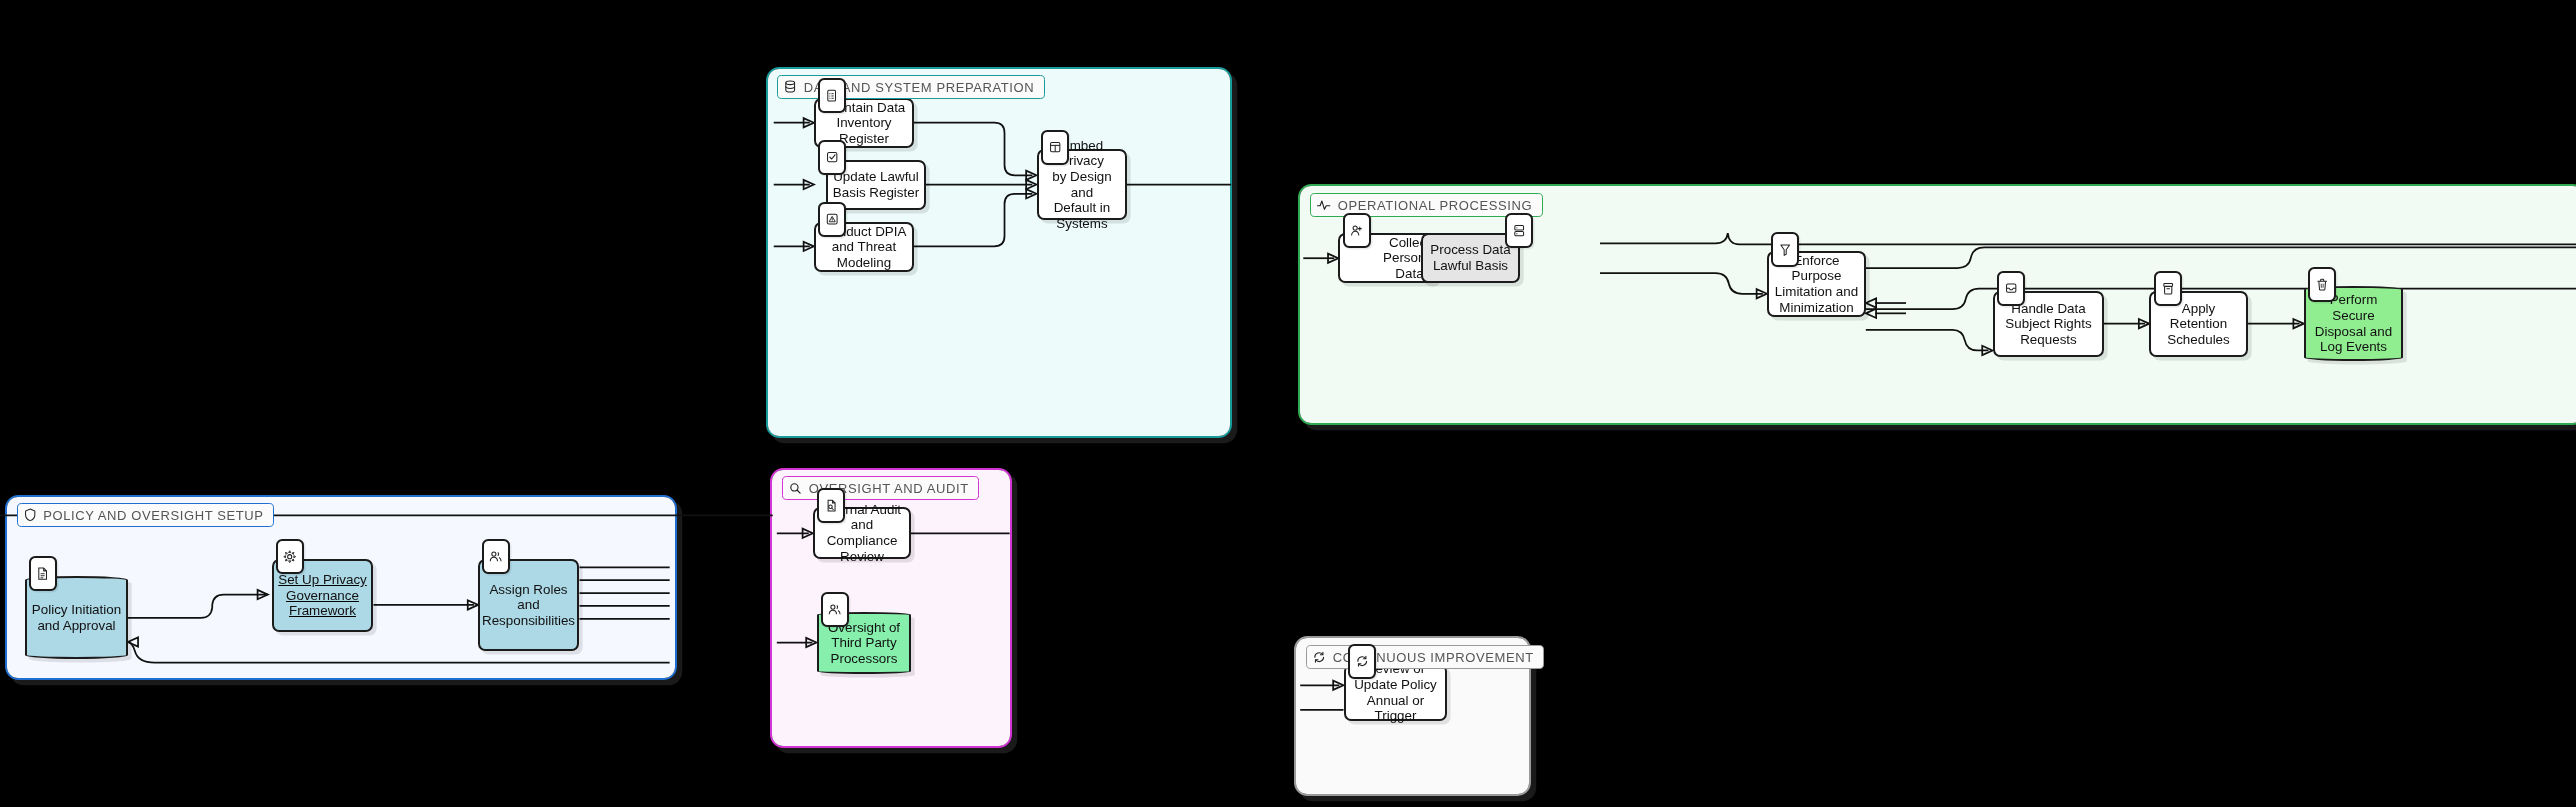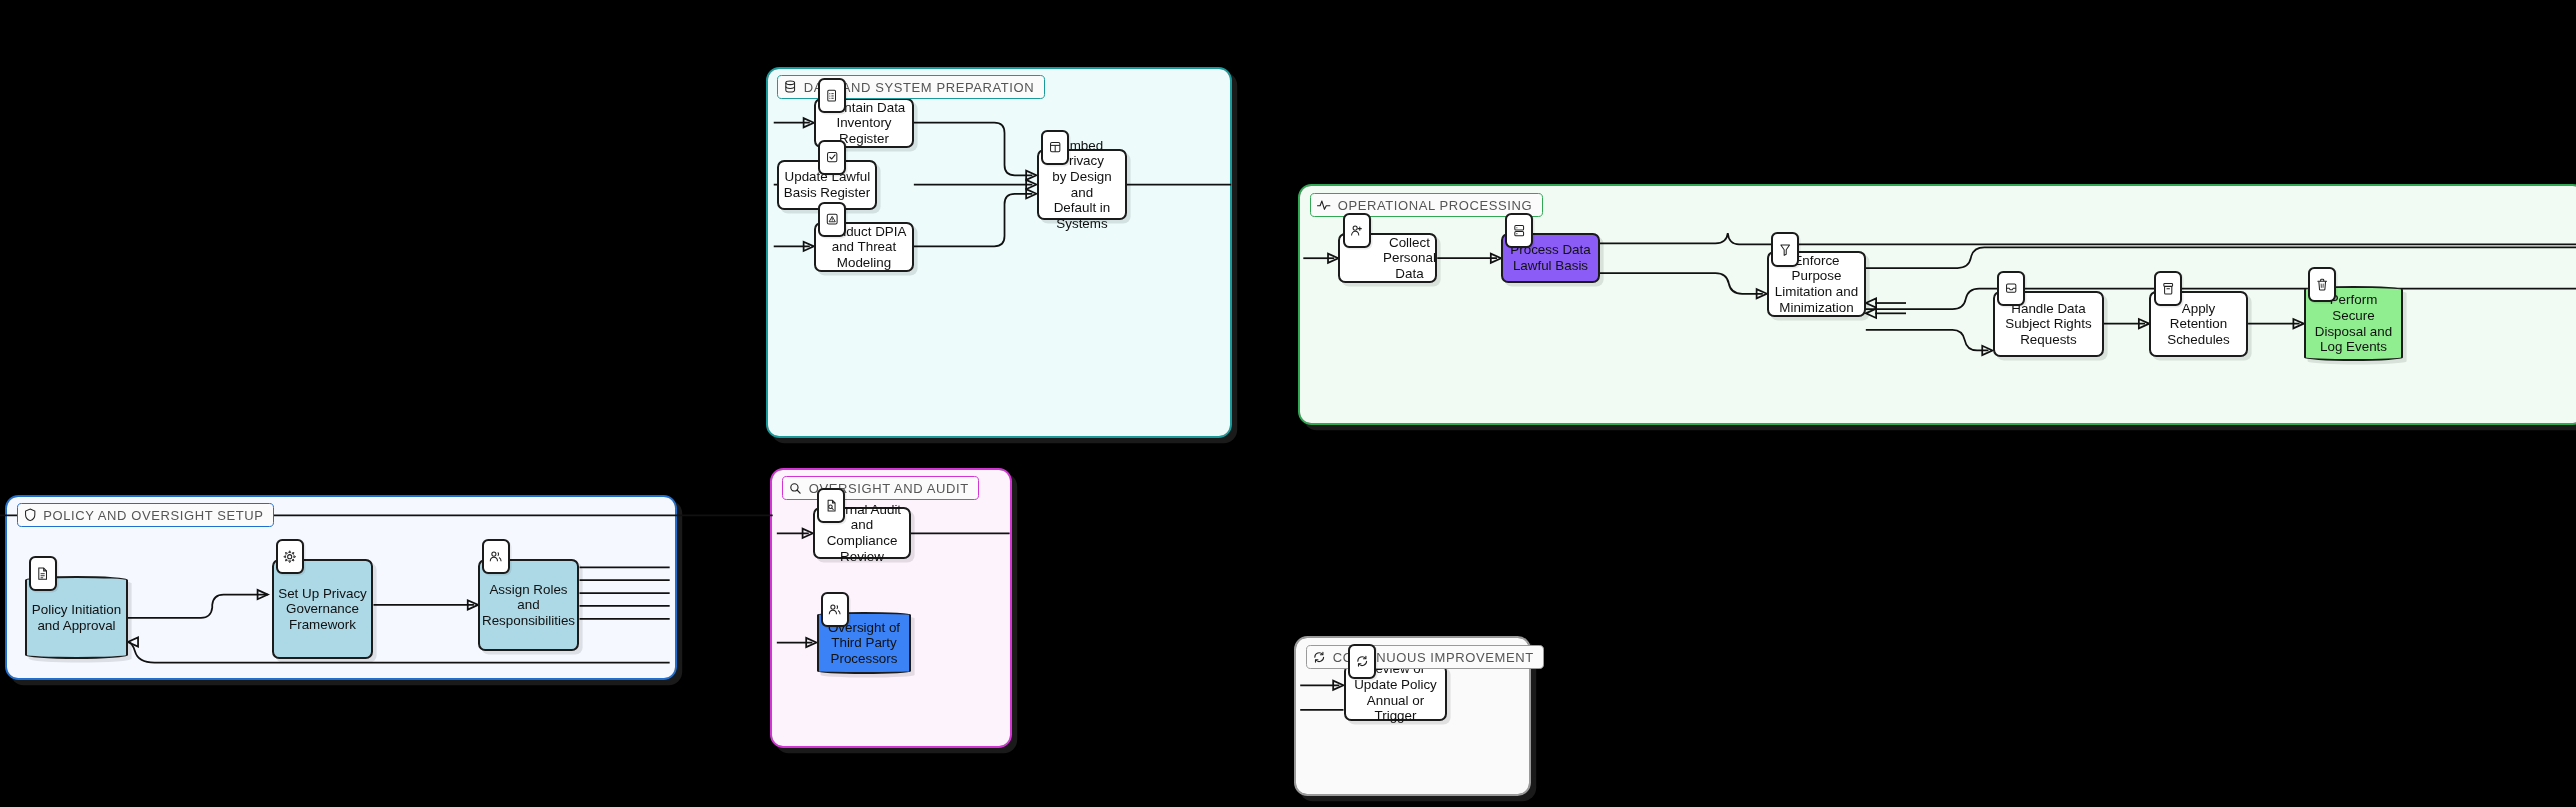--- a/index.html
+++ b/index.html
@@ -195,21 +195,21 @@
   <div class="badge" id="bd-n-policy-init" style="left: 29px; top: 556px;">
     <svg width="11.3" height="13.4" viewBox="0 0 22 26">
         <path d="M3.5 2 H13 L18.5 7.5 V24 H3.5 Z" fill="none" stroke="#222" stroke-width="2"></path>
         <polyline points="13,2 13,7.5 18.5,7.5" fill="none" stroke="#222" stroke-width="2"></polyline>
         <line x1="7" y1="13" x2="15" y2="13" stroke="#222" stroke-width="1.8"></line>
         <line x1="7" y1="17" x2="15" y2="17" stroke="#222" stroke-width="1.8"></line>
         <line x1="7" y1="21" x2="12" y2="21" stroke="#222" stroke-width="1.8"></line>
       </svg>
   </div>
 
-  <div class="node" id="nd-n-governance" style="left: 272px; top: 559px; width: 101px; height: 100px; background: rgb(173, 216, 230);">
+  <div class="node" id="nd-n-governance" style="left: 272px; top: 559px; width: 101px; height: 73px; background: rgb(173, 216, 230); text-decoration: underline;">
     <span class="lbl">Set Up Privacy<br>Governance<br>Framework</span>
   </div>
   <div class="badge" id="bd-n-governance" style="left: 276px; top: 539px;">
     <svg width="13.4" height="13.4" viewBox="0 0 26 26">
         <circle cx="13" cy="13" r="4" fill="none" stroke="#222" stroke-width="2"></circle>
         <path d="M13 1.5 L15 5 H11 Z M13 24.5 L11 21 H15 Z M1.5 13 L5 11 V15 Z M24.5 13 L21 15 V11 Z M4.8 4.8 L8.6 6 L6 8.6 Z M21.2 21.2 L17.4 20 L20 17.4 Z M21.2 4.8 L20 8.6 L17.4 6 Z M4.8 21.2 L6 17.4 L8.6 20 Z" fill="none" stroke="#222" stroke-width="1.8" stroke-linejoin="round"></path>
       </svg>
   </div>
 
   <div class="node" id="nd-n-roles" style="left: 478px; top: 559px; width: 101px; height: 92px; background: rgb(173, 216, 230);">
@@ -232,21 +232,21 @@
         <rect x="3.5" y="2.5" width="15" height="21" rx="2" fill="none" stroke="#222" stroke-width="2"></rect>
         <circle cx="7.5" cy="9" r="1.1" fill="#222"></circle>
         <circle cx="7.5" cy="13.5" r="1.1" fill="#222"></circle>
         <circle cx="7.5" cy="18" r="1.1" fill="#222"></circle>
         <line x1="10.5" y1="9" x2="15" y2="9" stroke="#222" stroke-width="1.8"></line>
         <line x1="10.5" y1="13.5" x2="15" y2="13.5" stroke="#222" stroke-width="1.8"></line>
         <line x1="10.5" y1="18" x2="15" y2="18" stroke="#222" stroke-width="1.8"></line>
       </svg>
   </div>
 
-  <div class="node" id="nd-n-lawful-reg" style="left: 777px; top: 160px; width: 100px; height: 50px; background: rgb(255, 255, 255); text-align: right;">
+  <div class="node" id="nd-n-lawful-reg" style="left: 826px; top: 160px; width: 100px; height: 50px; background: rgb(255, 255, 255);">
     <span class="lbl">Update Lawful<br>Basis Register</span>
   </div>
   <div class="badge" id="bd-n-lawful-reg" style="left: 818px; top: 140px;">
     <svg width="12.4" height="12.4" viewBox="0 0 24 24">
         <rect x="3" y="3" width="18" height="18" rx="3" fill="none" stroke="#222" stroke-width="2"></rect>
         <polyline points="7.5,12 11,15.5 17.5,7.5" fill="none" stroke="#222" stroke-width="2.2" stroke-linecap="round" stroke-linejoin="round"></polyline>
       </svg>
   </div>
 
   <div class="node" id="nd-n-dpia" style="left: 814px; top: 222px; width: 100px; height: 50px; background: rgb(255, 255, 255);">
@@ -277,21 +277,21 @@
   </div>
   <div class="badge" id="bd-n-collect" style="left: 1343px; top: 213px;">
     <svg width="13.4" height="13.4" viewBox="0 0 26 26">
         <circle cx="10" cy="8" r="4" fill="none" stroke="#222" stroke-width="2"></circle>
         <path d="M3 22.5 C3 17.5 6.3 14.2 10 14.2 C13.7 14.2 17 17.5 17 22.5" fill="none" stroke="#222" stroke-width="2"></path>
         <line x1="19" y1="6" x2="19" y2="12" stroke="#222" stroke-width="2" stroke-linecap="round"></line>
         <line x1="16" y1="9" x2="22" y2="9" stroke="#222" stroke-width="2" stroke-linecap="round"></line>
       </svg>
   </div>
 
-  <div class="node" id="nd-n-process" style="left: 1501px; top: 233px; width: 99px; height: 50px; background: #8b5cf6;">
+  <div class="node" id="nd-n-process" style="left: 1421px; top: 233px; width: 99px; height: 50px; background: #e5e5e5;">
     <span class="lbl">Process Data<br>Lawful Basis</span>
   </div>
   <div class="badge" id="bd-n-process" style="left: 1505px; top: 213px;">
     <svg width="12.4" height="13.4" viewBox="0 0 24 26">
         <rect x="3.5" y="3" width="17" height="8.5" rx="2" fill="none" stroke="#222" stroke-width="2"></rect>
         <rect x="3.5" y="14.5" width="17" height="8.5" rx="2" fill="none" stroke="#222" stroke-width="2"></rect>
         <circle cx="7.5" cy="7.2" r="1.1" fill="#222"></circle>
         <circle cx="7.5" cy="18.7" r="1.1" fill="#222"></circle>
       </svg>
   </div>
@@ -344,21 +344,21 @@
   </div>
   <div class="badge" id="bd-n-audit" style="left: 817px; top: 488px;">
     <svg width="12.4" height="13.4" viewBox="0 0 24 26">
         <path d="M6 2.5 H14.5 L19.5 7.5 V23.5 H6 Z" fill="none" stroke="#222" stroke-width="2" stroke-linejoin="round"></path>
         <polyline points="14.5,2.5 14.5,7.5 19.5,7.5" fill="none" stroke="#222" stroke-width="2"></polyline>
         <circle cx="10.6" cy="15" r="3.4" fill="none" stroke="#222" stroke-width="2"></circle>
         <line x1="13.2" y1="17.6" x2="16" y2="20.4" stroke="#222" stroke-width="2" stroke-linecap="round"></line>
       </svg>
   </div>
 
-  <div class="node round" id="nd-n-thirdparty" style="left: 817px; top: 612px; width: 94px; height: 62px; background: #3b82f6;">
+  <div class="node round" id="nd-n-thirdparty" style="left: 817px; top: 612px; width: 94px; height: 62px; background: #86efac;">
     <span class="lbl">Oversight of<br>Third Party<br>Processors</span>
   </div>
   <div class="badge" id="bd-n-thirdparty" style="left: 821px; top: 592px;">
     <svg width="13.4" height="13.4" viewBox="0 0 26 26">
         <circle cx="9.5" cy="8" r="4" fill="none" stroke="#222" stroke-width="2"></circle>
         <path d="M2.5 22 C2.5 17 5.8 14 9.5 14 C13.2 14 16.5 17 16.5 22" fill="none" stroke="#222" stroke-width="2"></path>
         <path d="M17 4.8 A4 4 0 0 1 17 11.2" fill="none" stroke="#222" stroke-width="2"></path>
         <path d="M19.5 14.7 C22 16 23.5 18.8 23.5 22" fill="none" stroke="#222" stroke-width="2"></path>
       </svg>
   </div>

